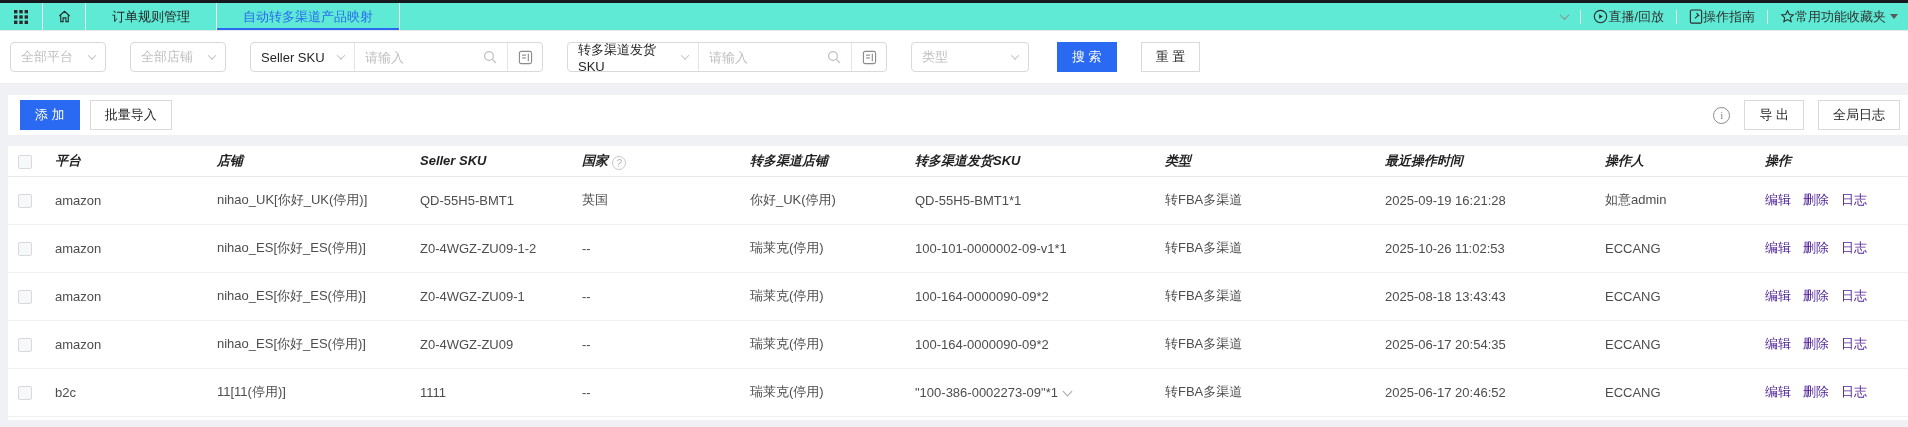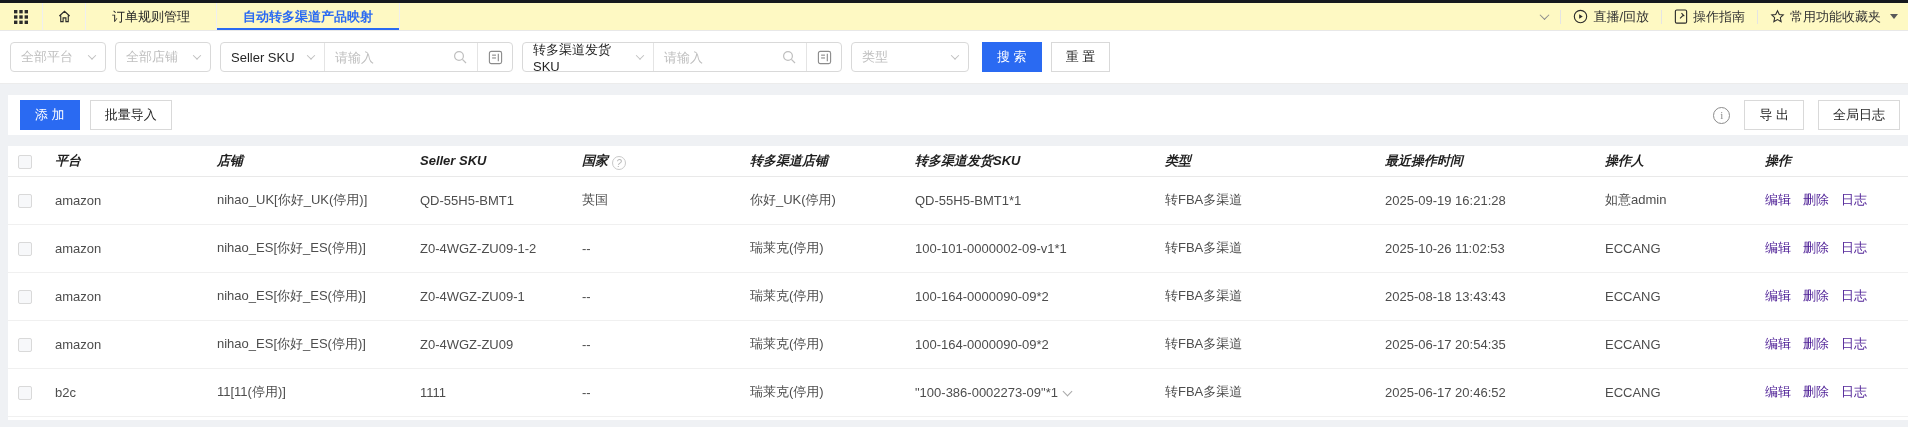--- a/index.html
+++ b/index.html
@@ -3,38 +3,38 @@
 <meta charset="utf-8">
 <style>
   * { margin:0; padding:0; box-sizing:border-box; }
   html,body { width:1908px; height:427px; overflow:hidden;
     font-family:"Liberation Sans","DejaVu Sans",sans-serif; font-size:13px; color:#262626; background:#eff1f4; }
 
   
   .top-edge { height:3px; background:#15181d; }
 
   
-  .navbar { height:28px; background:#fef9c3; border-bottom:1px solid #e8e8e8; display:flex; align-items:stretch; }
+  .navbar { height:28px; background:#5eead4; border-bottom:1px solid #e8e8e8; display:flex; align-items:stretch; }
   .nav-left { display:flex; align-items:stretch; }
   .nav-iconbtn { width:42px; display:flex; align-items:center; justify-content:center; cursor:pointer; }
   .nav-home { width:44px; display:flex; align-items:center; justify-content:center;
     border-left:1px solid #efefef; border-right:1px solid #efefef; cursor:pointer; }
   .nav-tab { position:relative; display:flex; align-items:center; padding:0 26px;
     border-right:1px solid #efefef; cursor:pointer; white-space:nowrap; }
-  .nav-tab.active { color:#2a6af2; font-weight:bold; }
+  .nav-tab.active { color:#2a6af2; font-weight:normal; }
   .nav-tab.active::after { content:""; position:absolute; left:0; right:0; bottom:0; height:2px; background:#2a6af2; }
   .nav-right { margin-left:auto; display:flex; align-items:center; padding-right:10px; }
   .nav-right .vdiv { width:1px; height:14px; background:#e4e4e4; margin:0 12px; }
-  .nav-item { display:flex; align-items:center; gap:5px; cursor:pointer; white-space:nowrap; color:#333; }
+  .nav-item { display:flex; align-items:center; cursor:pointer; white-space:nowrap; color:#333; }
   .chev { display:inline-block; width:7px; height:7px; border-right:1.4px solid #8c8c8c; border-bottom:1.4px solid #8c8c8c; transform:rotate(45deg) translate(-1px,-1px); }
   .chev.small { width:6px; height:6px; border-color:#bfbfbf; }
   .caret-down { display:inline-block; width:0; height:0; border-left:4px solid transparent; border-right:4px solid transparent; border-top:5px solid #595959; margin-left:4px; }
 
   
-  .filterbar { height:53px; background:#fff; border-bottom:1px solid #ececec; display:flex; align-items:center; gap:9px; padding:0 0 0 10px; }
+  .filterbar { height:53px; background:#fff; border-bottom:1px solid #ececec; display:flex; align-items:center; gap:24px; padding:0 0 0 10px; }
   .ctl { height:30px; border:1px solid #d9d9d9; border-radius:4px; background:#fff; display:flex; align-items:center; }
   .select { justify-content:space-between; padding:0 10px; cursor:pointer; }
   .select .ph { color:#bfbfbf; }
   .group { padding:0; }
   .group .gsel { display:flex; align-items:center; justify-content:space-between; padding:0 10px; height:100%; cursor:pointer; }
   .group .gdiv { width:1px; height:100%; background:#e4e4e4; }
   .group input { border:0; outline:none; height:100%; padding:0 6px 0 10px; font-size:13px; font-family:inherit; color:#262626; }
   .group input::placeholder { color:#bfbfbf; }
   .iconbtn { width:34px; height:100%; display:flex; align-items:center; justify-content:center; cursor:pointer; }
   .btn { height:30px; border-radius:0; border:1px solid #d9d9d9; background:#fff; display:inline-flex; align-items:center; justify-content:center; padding:0 14px; cursor:pointer; font-size:13px; white-space:nowrap; color:#262626; }

